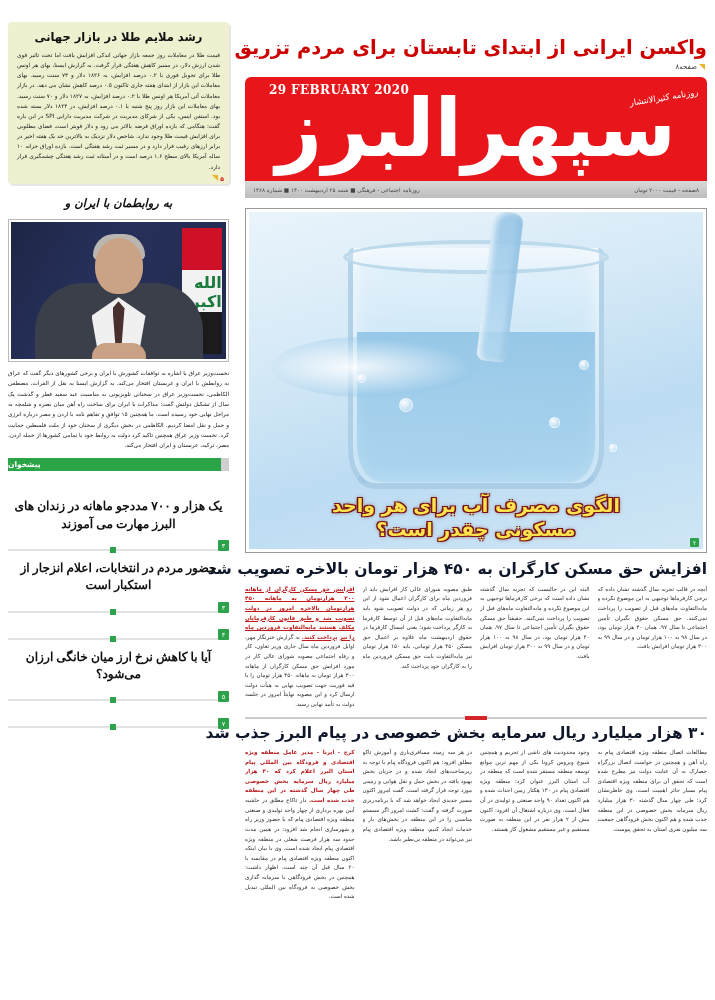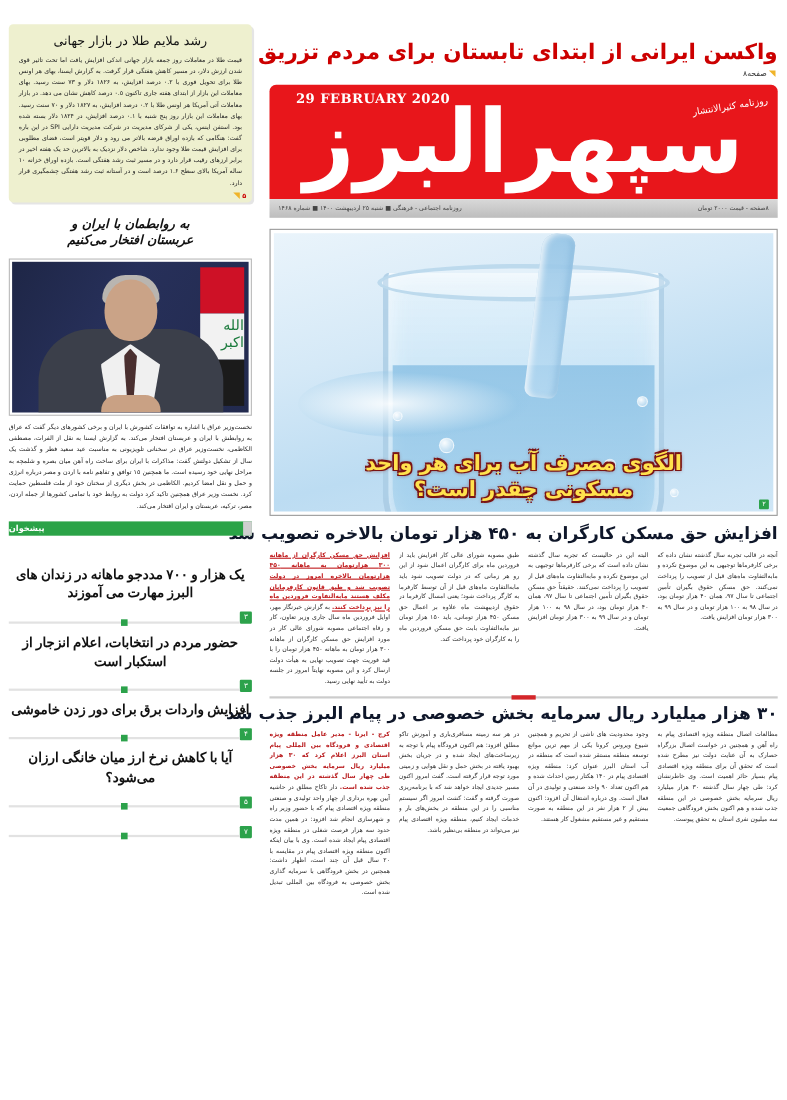--- a/index.html
+++ b/index.html
@@ -116,21 +116,21 @@
     margin-top: 10px;
     border: 1px solid #9a9a9a;
     padding: 3px;
     background: #fff;
     position: relative;
     box-sizing: border-box;
   }
   .photo {
     position: relative;
     width: 100%;
-    height: 253px;
+    height: 337px;
     overflow: hidden;
     background: linear-gradient(165deg,#eaf4fb 0%, #d5e9f7 35%, #bcdcf2 65%, #cfe6f6 100%);
   }
   
   .glass {
     position: absolute;
     left: 50%;
     transform: translateX(-50%);
     top: 36px;
     width: 246px;
@@ -268,21 +268,21 @@
   .gold-box {
     background: #eef0cf;
     border-radius: 4px;
     padding: 8px 9px 12px 9px;
     box-shadow: 2px 2px 0 rgba(0,0,0,0.10);
     position: relative;
   }
   .gold-box .gb-title {
     text-align: center;
     font-size: 11.5px;
-    font-weight: normal;
+    font-weight: bold;
     color: #111;
     margin-bottom: 6px;
     white-space: nowrap;
   }
   .gold-box .gb-body {
     font-size: 5.7px;
     line-height: 1.78;
     color: #222;
     text-align: justify;
   }
@@ -312,21 +312,21 @@
     position: relative;
     width: 100%; height: 137px;
     background: linear-gradient(120deg,#1e2646 0%, #27305a 40%, #222a4e 100%);
     overflow: hidden;
   }
   .iq-flag { position:absolute; top:4%; right:2%; width:40px; height:92%; }
   .iq-flag .s { position:absolute; left:0; width:100%; height:33.33%; }
   .iq-flag .s1 { top:0;    background:#ce1126; }
   .iq-flag .s2 { top:33.33%; background:#f2f2f2; }
   .iq-flag .s3 { top:66.66%; background:#1b1b1b; }
-  .iq-flag .sc { position:absolute; top:36%; left:8%; color:#1a7a3c; font-size:13px; font-weight:normal; }
+  .iq-flag .sc { position:absolute; top:36%; left:8%; color:#1a7a3c; font-size:16px; font-weight:bold; }
   .pm-head { position:absolute; left:50%; top:16px; transform:translateX(-50%); width:48px; height:56px; border-radius:50% 50% 46% 46%; background:#caa387; }
   .pm-hair { position:absolute; left:50%; top:12px; transform:translateX(-50%); width:52px; height:26px; border-radius:26px 26px 6px 6px; background:#b9b5b0; }
   .pm-body { position:absolute; left:50%; bottom:0; transform:translateX(-50%); width:168px; height:76px; border-radius:48px 48px 0 0; background:#3b3f4a; }
   .pm-shirt { position:absolute; left:50%; bottom:0; transform:translateX(-50%); width:54px; height:62px; background:#f0f0f0; clip-path: polygon(50% 0, 100% 30%, 86% 100%, 14% 100%, 0 30%); }
   .pm-tie { position:absolute; left:50%; bottom:8px; transform:translateX(-50%); width:12px; height:50px; background:#4a2f2f; clip-path: polygon(50% 0, 100% 14%, 72% 100%, 28% 100%, 0 14%); }
   .pm-hands { position:absolute; left:50%; bottom:0; transform:translateX(-50%); width:54px; height:16px; border-radius:14px 14px 0 0; background:#c9a184; }
 
   .side-body {
     font-size: 5.7px;
     line-height: 1.8;
@@ -481,21 +481,20 @@
       <div class="gb-title">رشد ملایم طلا در بازار جهانی</div>
       <div class="gb-body">قیمت طلا در معاملات روز جمعه بازار جهانی اندکی افزایش یافت اما تحت تاثیر قوی شدن ارزش دلار، در مسیر کاهش هفتگی قرار گرفت. به گزارش ایسنا، بهای هر اونس طلا برای تحویل فوری با ۰.۲ درصد افزایش، به ۱۸۲۶ دلار و ۷۳ سنت رسید. بهای معاملات این بازار از ابتدای هفته جاری تاکنون ۰.۵ درصد کاهش نشان می دهد. در بازار معاملات آتی آمریکا هر اونس طلا با ۰.۲ درصد افزایش، به ۱۸۲۷ دلار و ۷۰ سنت رسید. بهای معاملات این بازار روز پنج شنبه با ۰.۱ درصد افزایش، در ۱۸۲۴ دلار بسته شده بود. استفن اینس، یکی از شرکای مدیریت در شرکت مدیریت دارایی SPI در این باره گفت: هنگامی که بازده اوراق قرضه بالاتر می رود و دلار قویتر است، فضای مطلوبی برای افزایش قیمت طلا وجود ندارد. شاخص دلار نزدیک به بالاترین حد یک هفته اخیر در برابر ارزهای رقیب قرار دارد و در مسیر ثبت رشد هفتگی است. بازده اوراق خزانه ۱۰ ساله آمریکا بالای سطح ۱.۶ درصد است و در آستانه ثبت رشد هفتگی چشمگیری قرار دارد.</div>
       <div class="gb-badge">
         <span>۵</span>
         <span class="tri-marker"></span>
       </div>
     </div>
 
     <div class="side-head">
       <div>به روابطمان با ایران و</div>
-      <div>عربستان افتخار می‌کنیم</div>
     </div>
 
     <div class="photo2-frame">
       <div class="photo2">
         <div class="iq-flag">
           <div class="s s1"></div>
           <div class="s s2"></div>
           <div class="s s3"></div>
           <div class="sc">الله اكبر</div>
         </div>
@@ -526,21 +525,20 @@
 
       <div class="brief">
         <div class="bt">حضور مردم در انتخابات، اعلام انزجار از استکبار است</div>
         <div class="brief-sep">
           <span class="pg-badge">۳</span>
           <span class="sep-line"></span>
         </div>
       </div>
 
       <div class="brief">
-        <div class="bt">افزایش واردات برق برای دور زدن خاموشی</div>
         <div class="brief-sep">
           <span class="pg-badge">۴</span>
           <span class="sep-line"></span>
         </div>
       </div>
 
       <div class="brief">
         <div class="bt">آیا با کاهش نرخ ارز میان خانگی ارزان می‌شود؟</div>
         <div class="brief-sep">
           <span class="pg-badge">۵</span>

